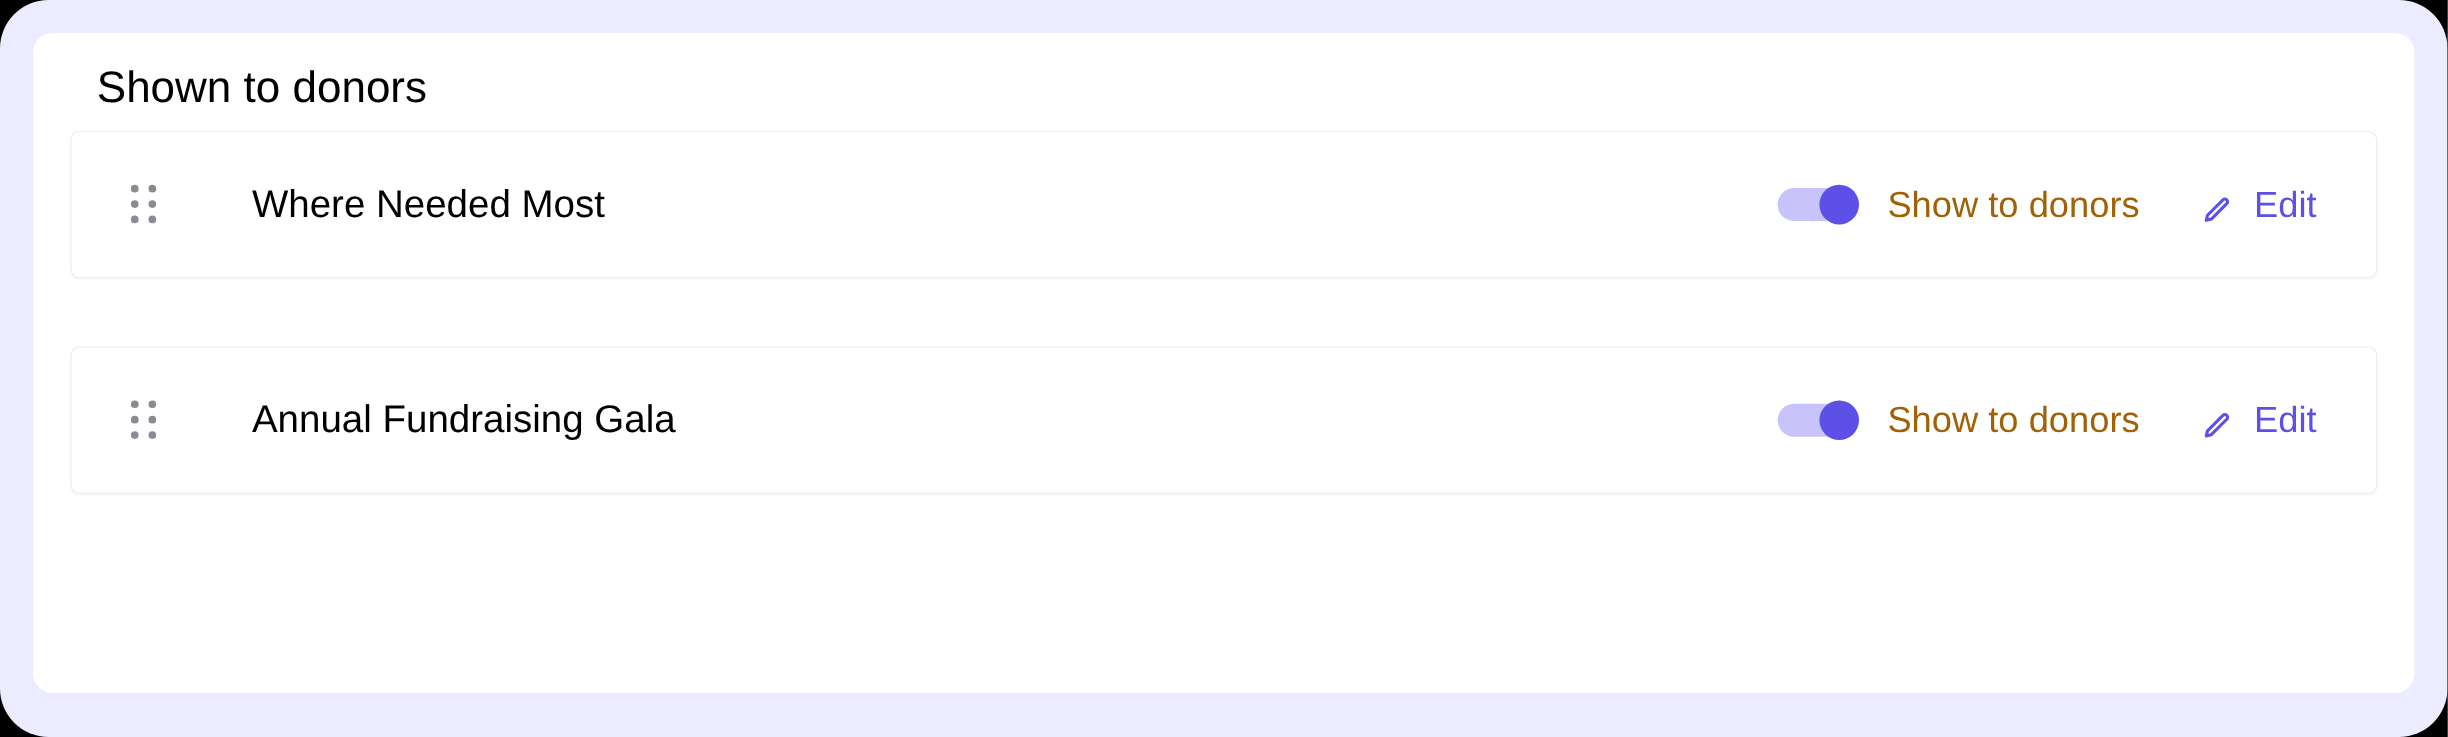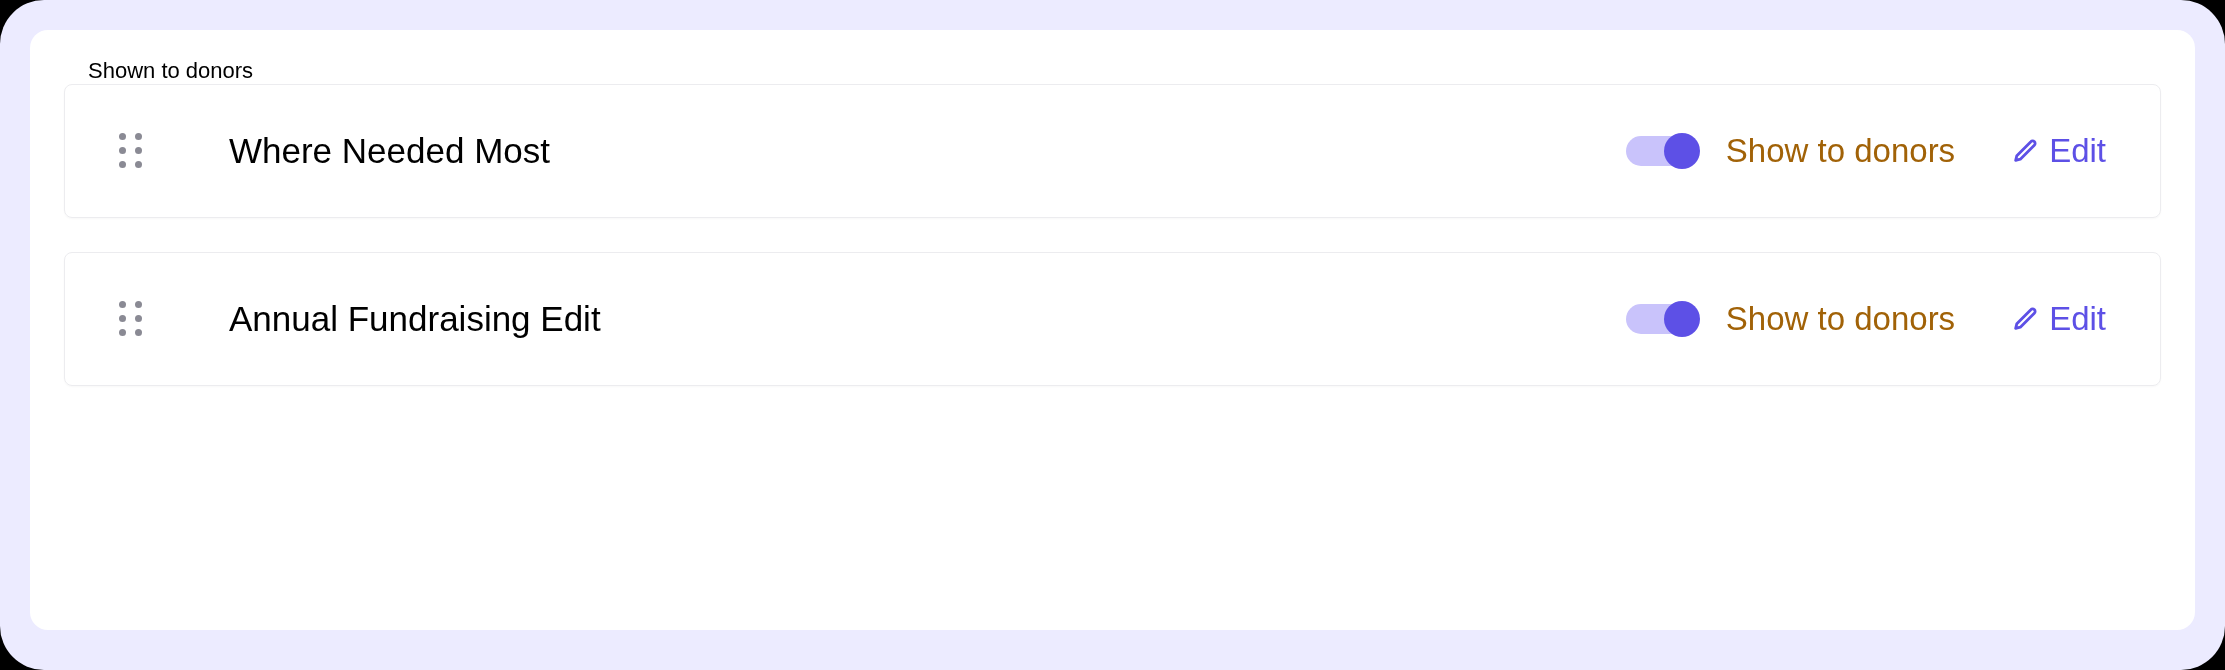--- a/index.html
+++ b/index.html
@@ -12,34 +12,34 @@
       padding: 30px 30px 40px 30px;
     }
     .panel {
       width: 100%;
       height: 100%;
       background: #FFFFFF;
       border-radius: 18px;
       padding: 28px 34px;
     }
     .section-title {
-      font-size: 22px;
+      font-size: 40px;
       font-weight: 400;
       color: #000;
-      margin-bottom: 0;
+      margin-bottom: 16px;
       margin-left: 24px;
     }
     .card {
       border: 1px solid #ECECEF;
       border-radius: 8px;
       box-shadow: 0 1px 2px rgba(0,0,0,0.03);
       padding: 46px 54px;
       display: flex;
       align-items: center;
-      margin-bottom: 34px;
+      margin-bottom: 62px;
     }
     .card:last-child { margin-bottom: 0; }
     .drag-handle {
       width: 24px;
       height: 36px;
       display: grid;
       grid-template-columns: 1fr 1fr;
       grid-template-rows: 1fr 1fr 1fr;
       gap: 6px 8px;
       cursor: grab;
@@ -83,22 +83,22 @@
       right: -2px;
     }
     .toggle-label {
       font-size: 33px;
       color: #a16207;
       margin-left: 4px;
       margin-right: 32px;
     }
     .edit-btn {
       display: flex;
-      align-items: center;
-      gap: 10px;
+      align-items: flex-end;
+      gap: 20px;
       color: #5D50E6;
       font-size: 33px;
       font-weight: 500;
       cursor: pointer;
     }
     .pencil-icon {
       width: 28px; height: 28px;
       stroke: #5D50E6;
       fill: none;
       stroke-width: 2.4;
@@ -139,21 +139,21 @@
 
     <div class="card">
       <div class="drag-handle">
         <span class="dot"></span>
           <span class="dot"></span>
         <span class="dot"></span>
           <span class="dot"></span>
         <span class="dot"></span>
           <span class="dot"></span>
       </div>
-      <div class="item-title">Annual Fundraising Edit</div>
+      <div class="item-title">Annual Fundraising Gala</div>
       <div class="controls">
         <div class="toggle on">
           <div class="knob"></div>
         </div>
         <div class="toggle-label">Show to donors</div>
         <div class="edit-btn">
           <svg class="pencil-icon" viewBox="0 0 24 24">
             <path d="M4 20 L8 19 L20 7 a2 2 0 0 0 0 -3 a2 2 0 0 0 -3 0 L5 16 Z"></path>
           </svg>
           <span>Edit</span>

